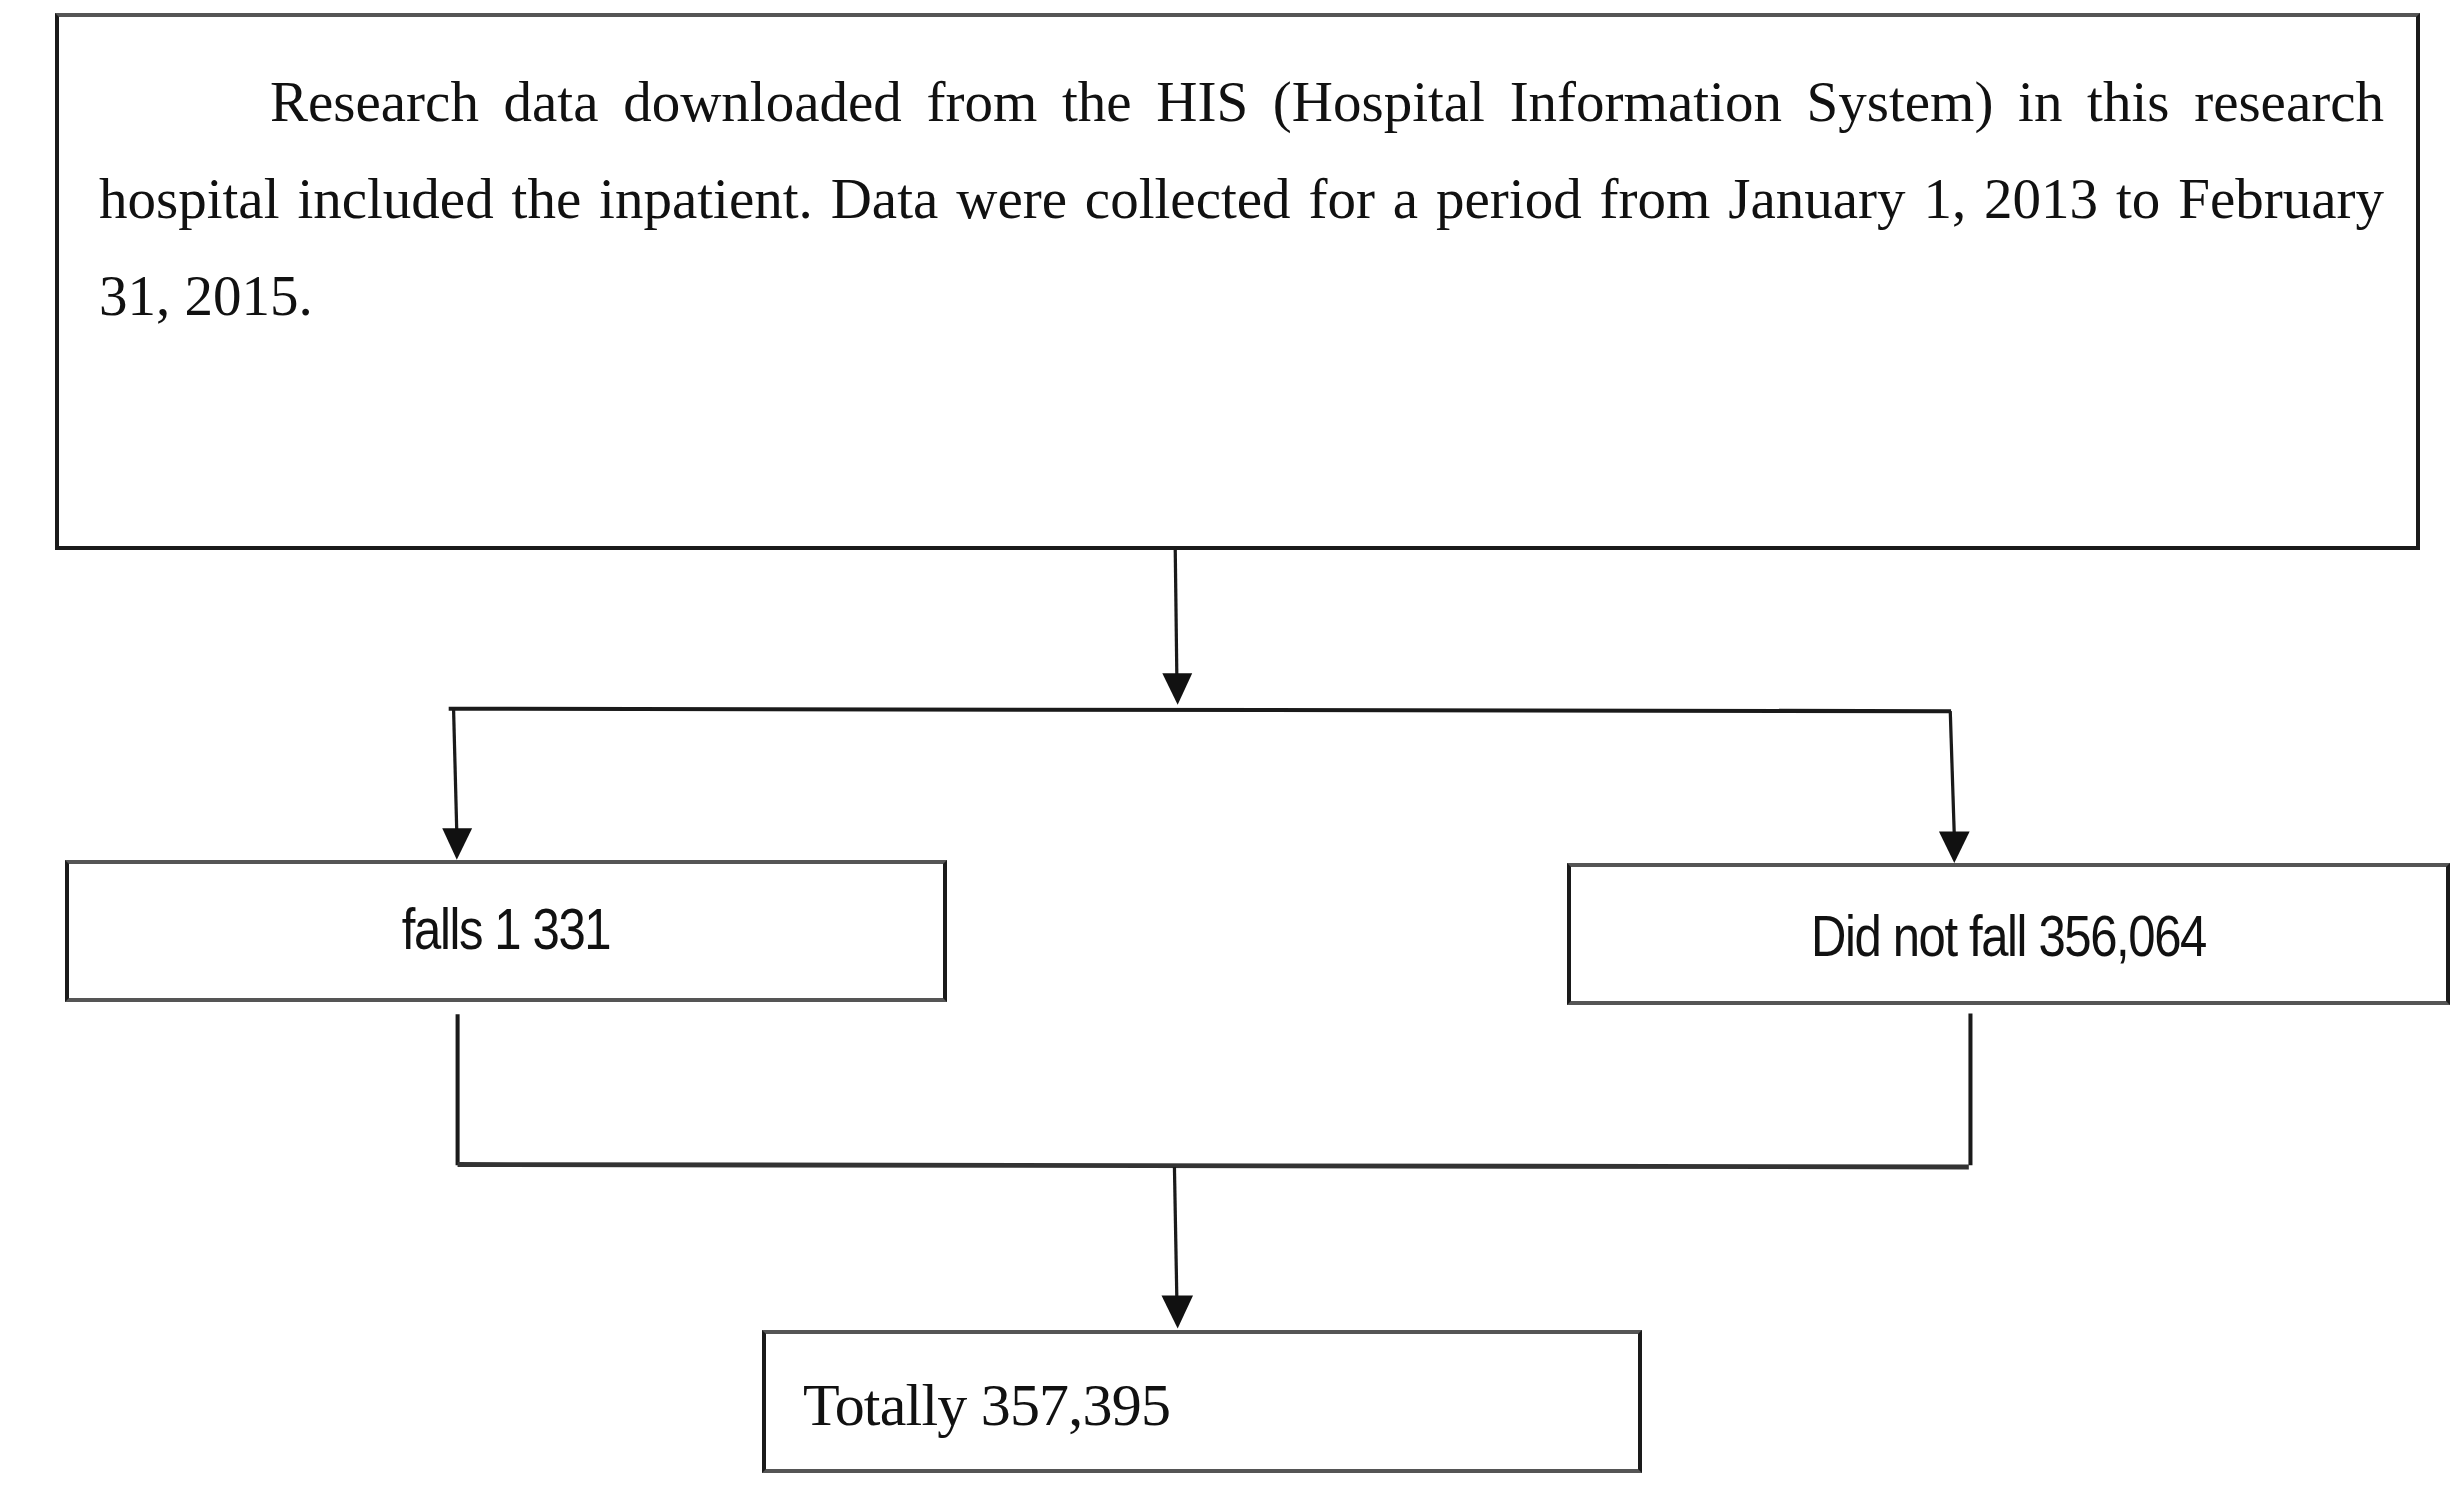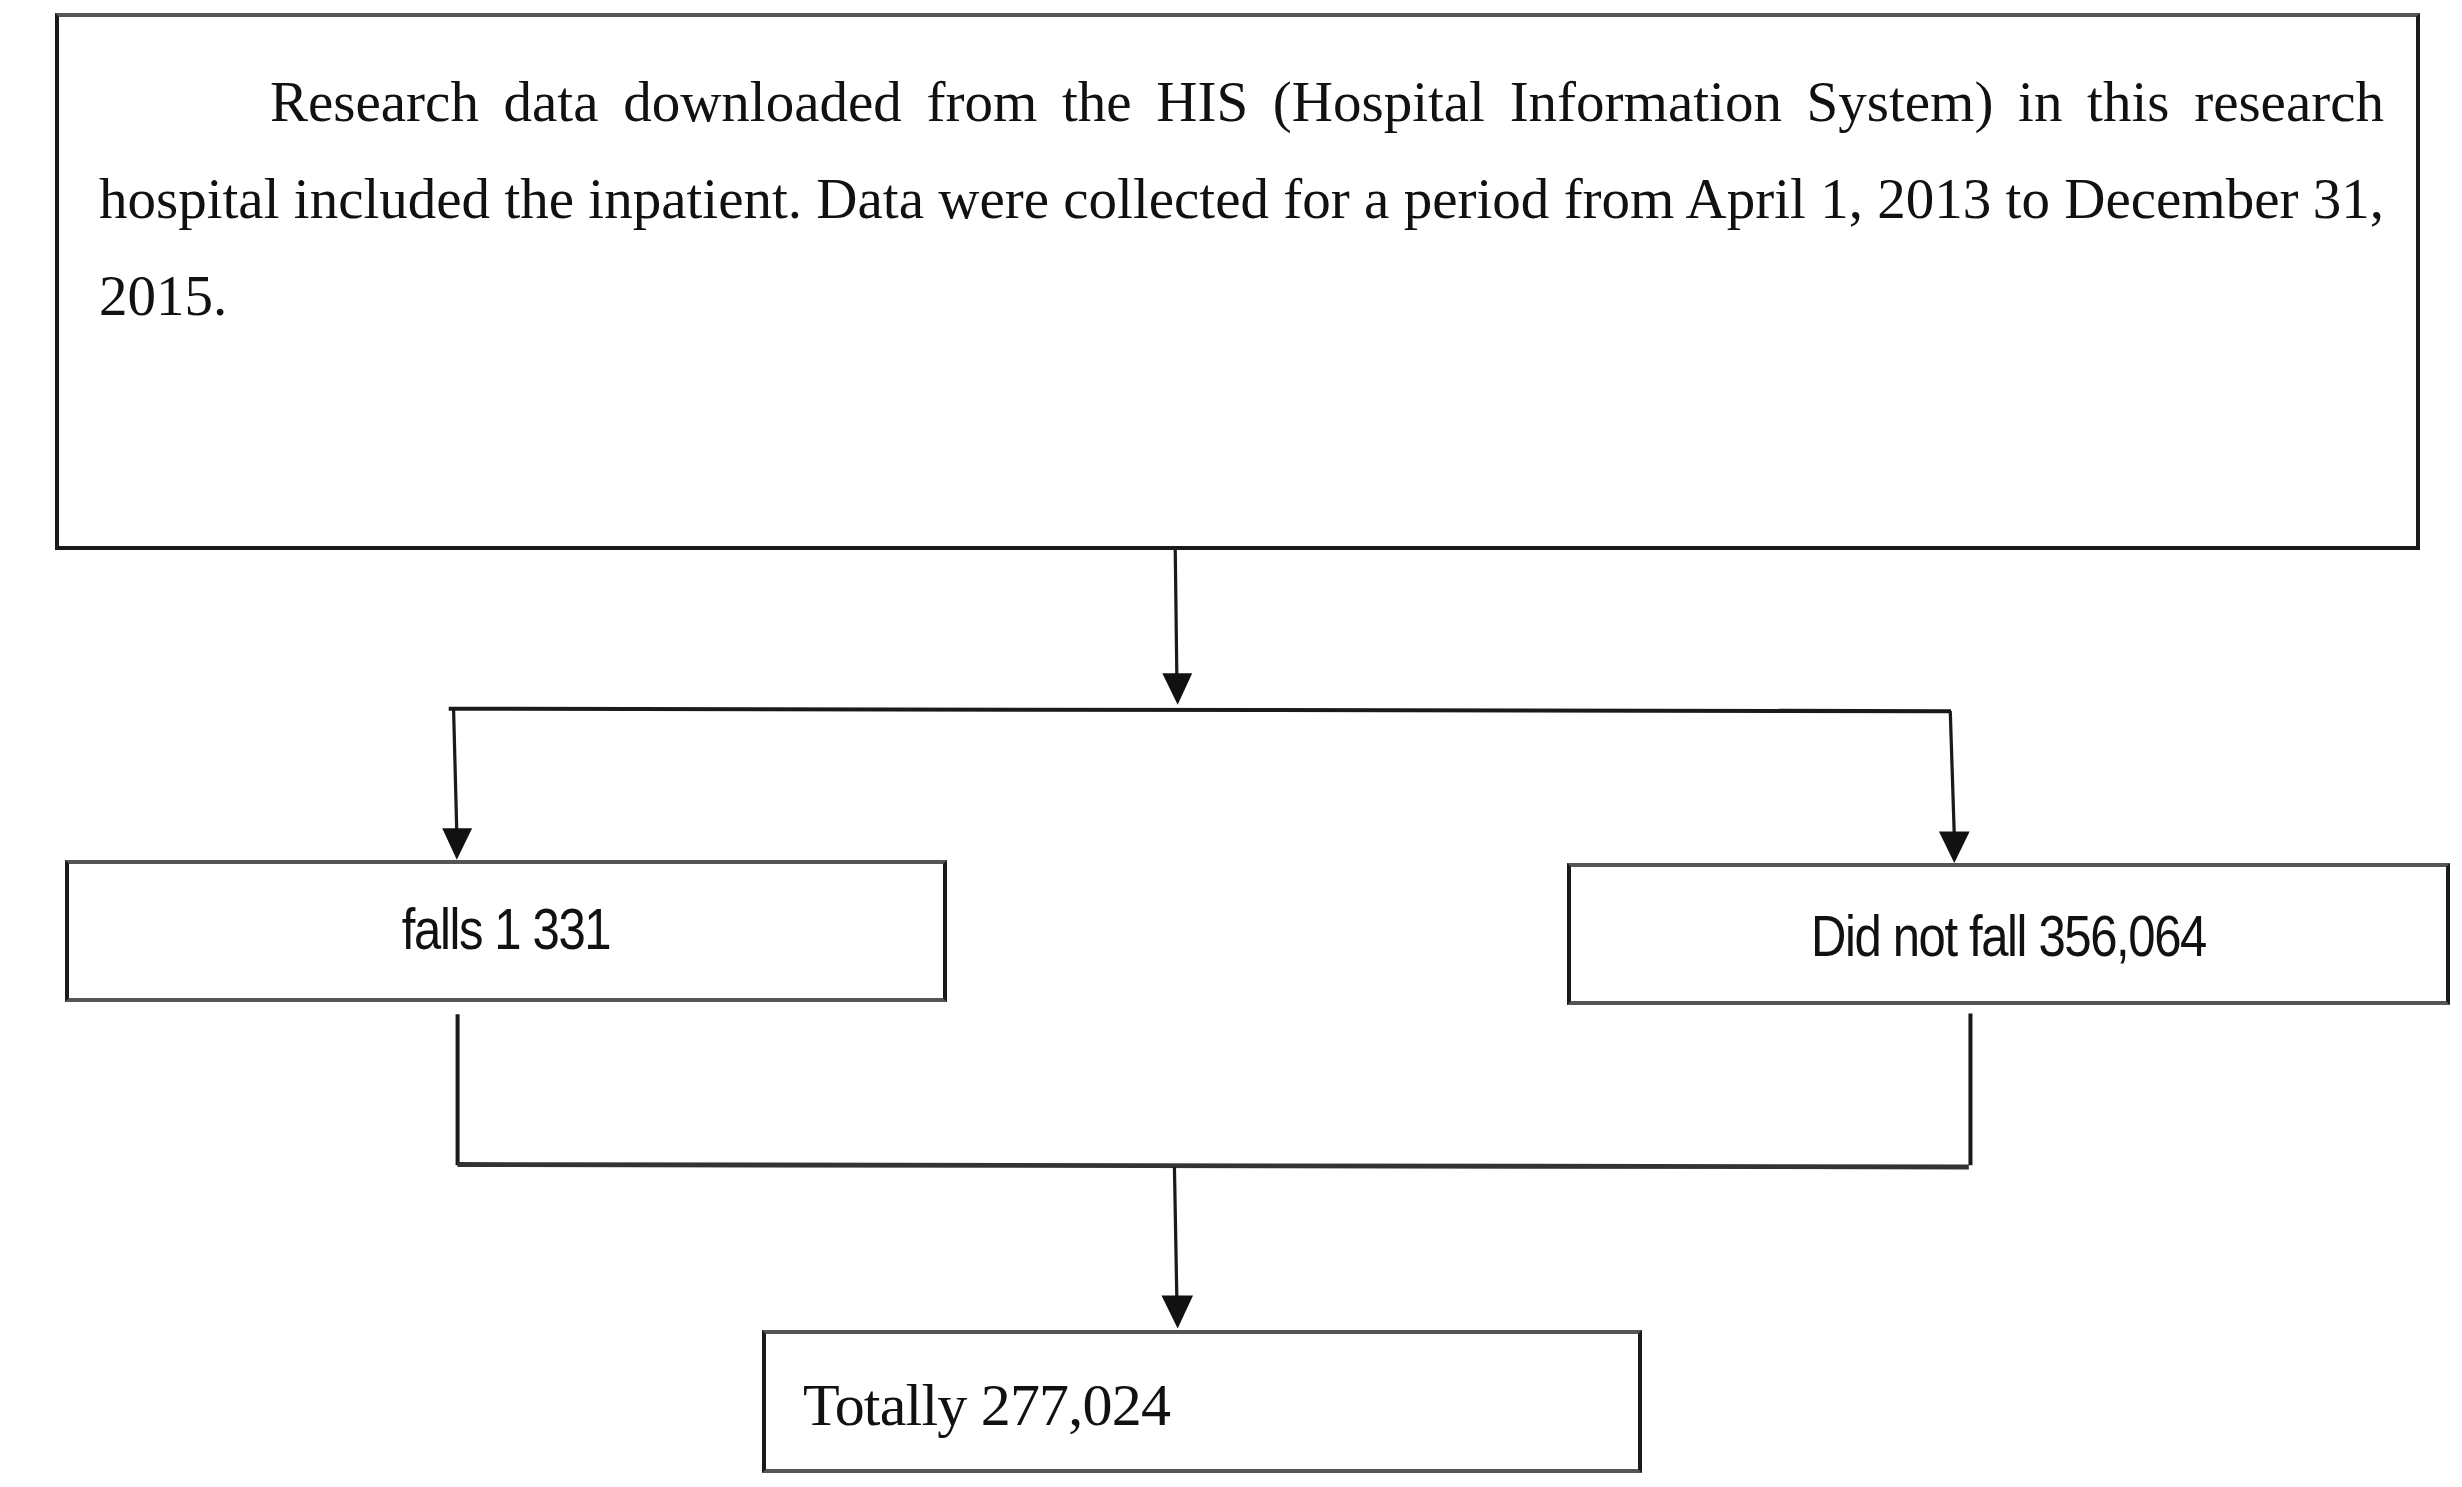--- a/index.html
+++ b/index.html
@@ -126,27 +126,27 @@
 
   <line x1="566" y1="1441" x2="2436" y2="1444" stroke="#333333" stroke-width="6"></line>
 
   <g>
     <line x1="1453" y1="1444" x2="1456" y2="1608" stroke="#1a1a1a" stroke-width="4"></line>
     <path d="M1437,1603 L1476,1603 L1457,1644 Z" fill="#111111"></path>
   </g>
 </svg>
 
 <div id="source-box" class="box">
-  <p id="source-text">Research data downloaded from the HIS (Hospital Information System) in this research hospital included the inpatient. Data were collected for a period from April 1, 2013 to December 31, 2015.</p>
+  <p id="source-text">Research data downloaded from the HIS (Hospital Information System) in this research hospital included the inpatient. Data were collected for a period from January 1, 2013 to February 31, 2015.</p>
 </div>
 
 <div id="falls-box" class="box soft">
   <div id="falls-label" class="sans-label">falls 1 331</div>
 </div>
 
 <div id="nofall-box" class="box soft">
   <div id="nofall-label" class="sans-label">Did not fall 356,064</div>
 </div>
 
 <div id="total-box" class="box soft">
-  <div id="total-label">Totally 277,024</div>
+  <div id="total-label">Totally 357,395</div>
 </div>
 
 
 </body></html>

